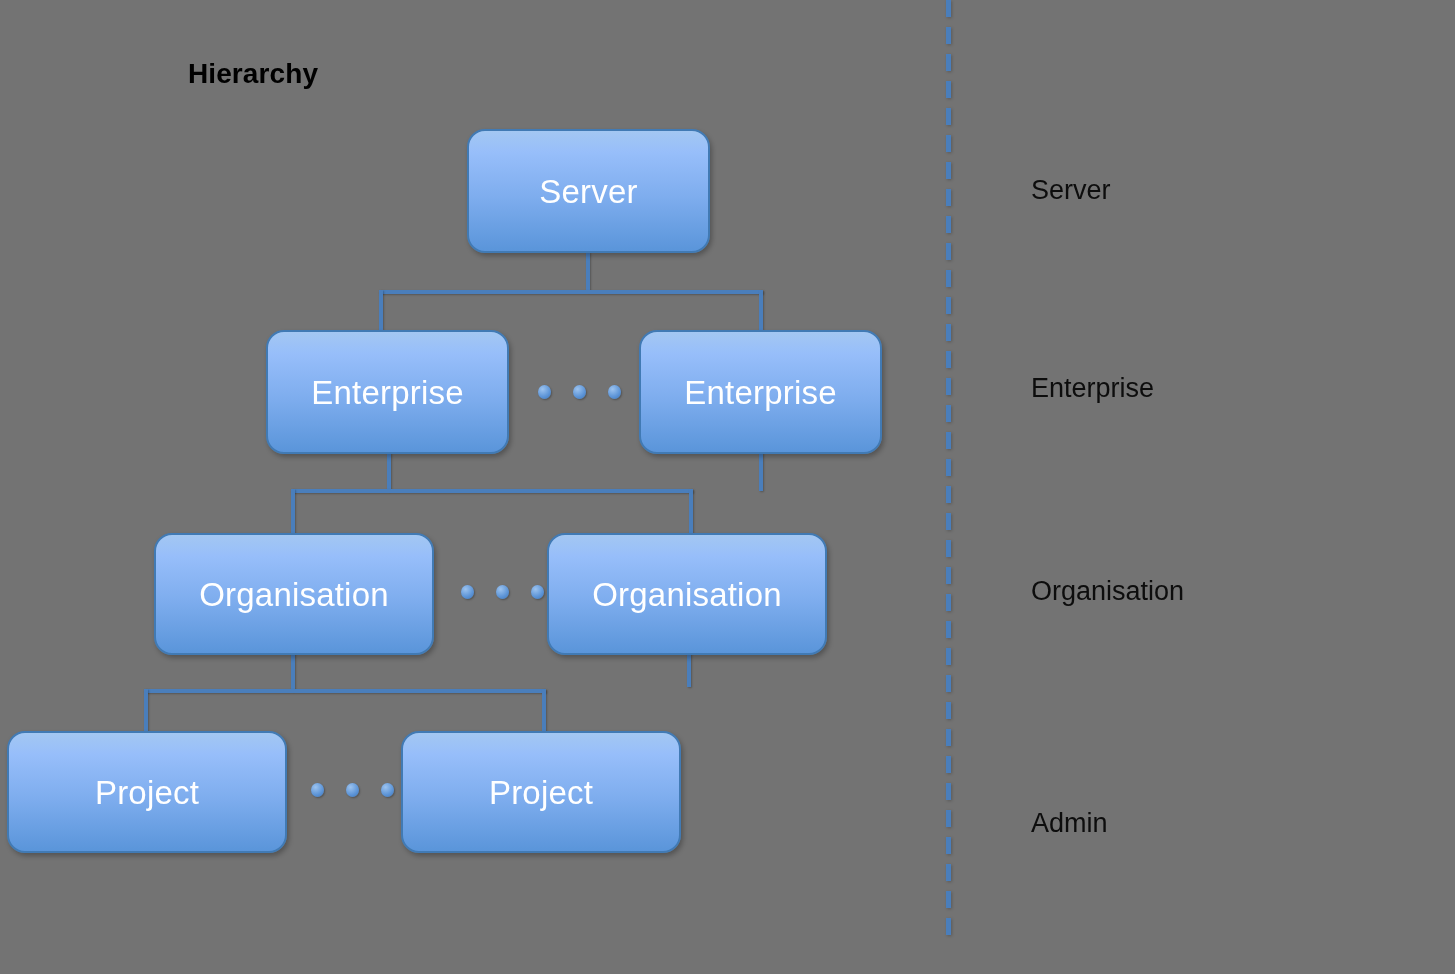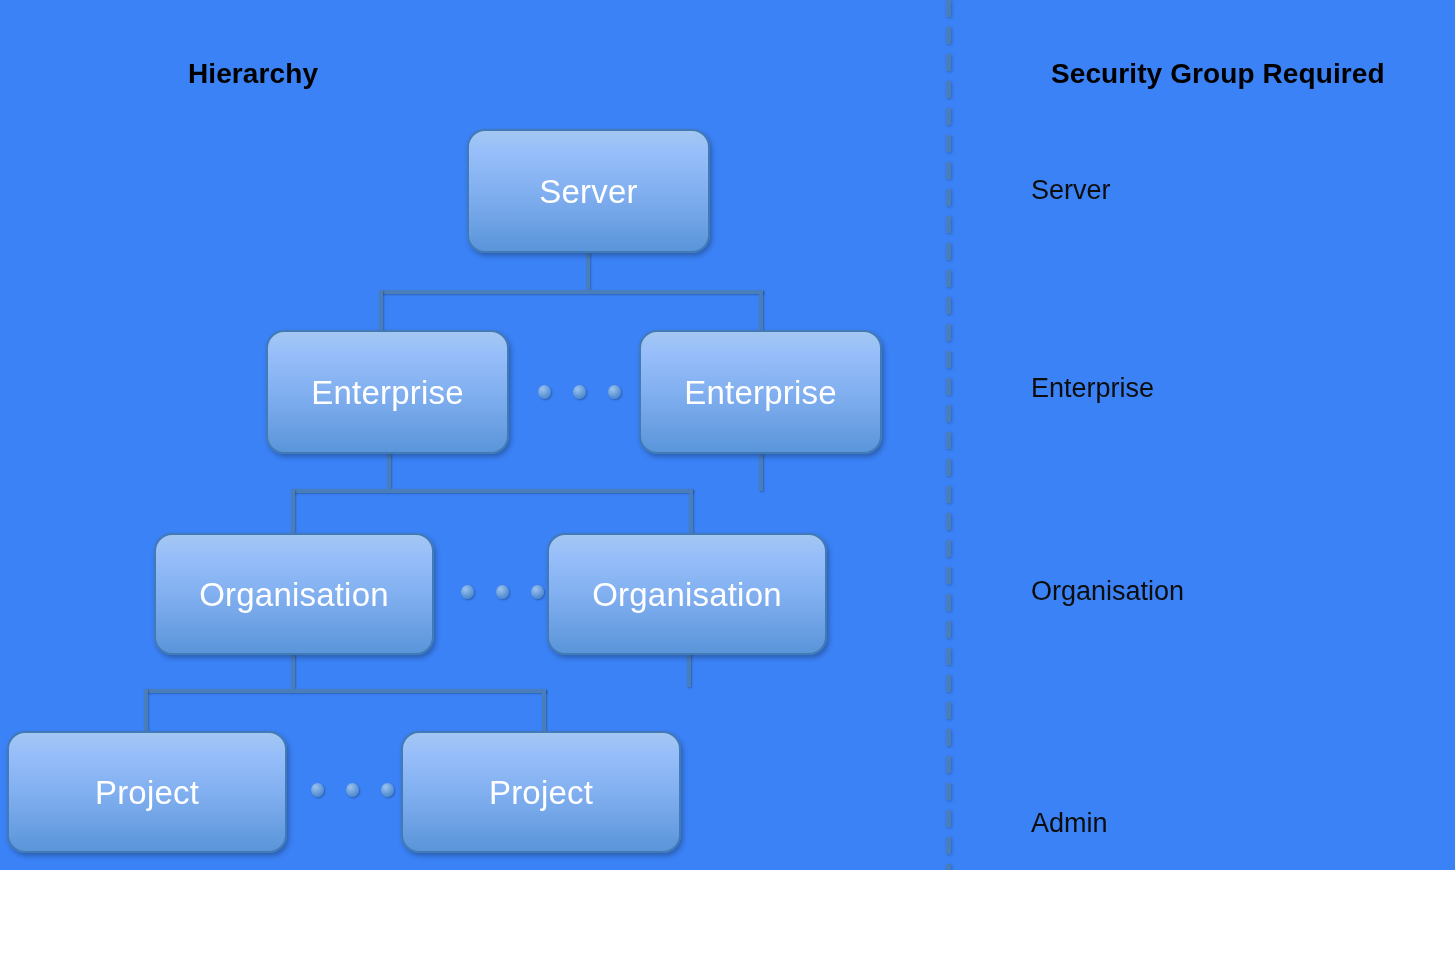--- a/index.html
+++ b/index.html
@@ -6,22 +6,22 @@
     margin: 0;
     padding: 0;
     background: #ffffff;
   }
   body {
     font-family: "Liberation Sans", sans-serif;
   }
   #canvas {
     position: relative;
     width: 1455px;
-    height: 870px;
-    background: #3b82f6;
+    height: 974px;
+    background: #737373;
     overflow: hidden;
   }
 
   
   .col-heading {
     position: absolute;
     font-weight: bold;
     color: #000000;
     white-space: nowrap;
     letter-spacing: 0.1px;
@@ -112,21 +112,20 @@
     background: radial-gradient(circle at 35% 30%, #9cc3ef 0%, #5b93d6 60%, #3f77b8 100%);
     box-shadow: 1px 1px 2px rgba(0,0,0,0.3);
   }
 </style>
 </head>
 <body>
 
 <div id="canvas">
 
   <div class="col-heading" id="heading-hierarchy">Hierarchy</div>
-  <div class="col-heading" id="heading-security">Security Group Required</div>
 
   <div id="divider"></div>
 
   <div class="conn conn-v" style="left:586px; top:252px; height:40px;"></div>
   <div class="conn conn-h" style="left:379px; top:290px; width:384px;"></div>
   <div class="conn conn-v" style="left:379px; top:290px; height:40px;"></div>
   <div class="conn conn-v" style="left:759px; top:290px; height:40px;"></div>
 
   <div class="conn conn-v" style="left:387px; top:453px; height:38px;"></div>
   <div class="conn conn-v" style="left:759px; top:453px; height:38px;"></div>

